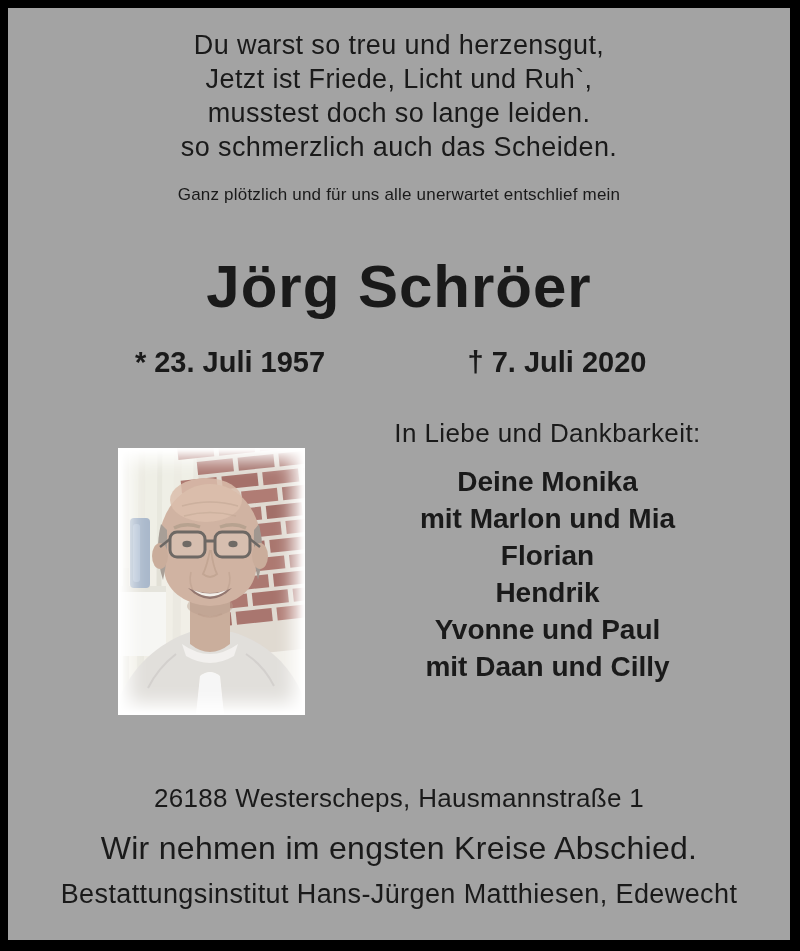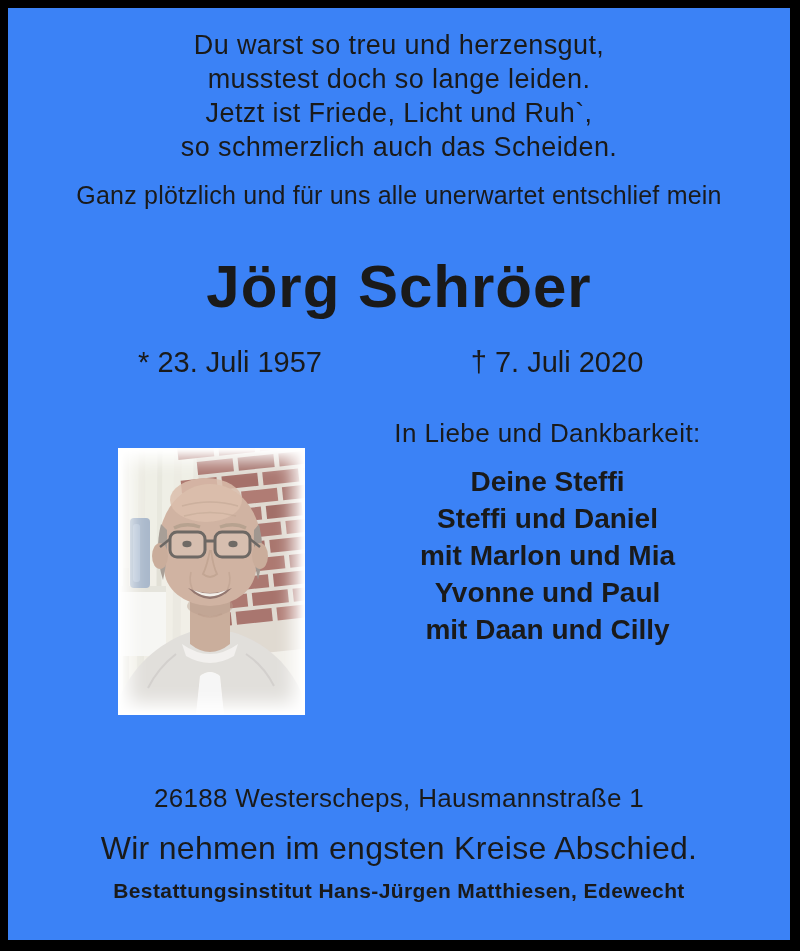--- a/index.html
+++ b/index.html
@@ -3,59 +3,59 @@
 <meta charset="utf-8">
 <style>
   html,body { margin:0; padding:0; background:#000; }
   .sheet {
     position:relative; width:800px; height:951px; background:#000;
     font-family:"Liberation Sans","DejaVu Sans",sans-serif;
     overflow:hidden;
   }
   .inner {
     position:absolute; left:8px; top:8px; right:10px; bottom:11px;
-    background:#3b82f6; color:#1a1a1a;
+    background:#a3a3a3; color:#1a1a1a;
   }
   .abs { position:absolute; left:0; right:0; text-align:center; white-space:nowrap; }
   .poem      { top:20px;  font-size:27px; line-height:34px; letter-spacing:0.4px; }
-  .intro     { top:170px; font-size:25px; line-height:34px; letter-spacing:0.2px; }
+  .intro     { top:170px; font-size:17px; line-height:34px; letter-spacing:0.2px; }
   .name      { top:244px; font-size:60px; line-height:70px; font-weight:bold; letter-spacing:1px; margin:0; }
   .date-birth, .date-death {
     position:absolute; top:338px; transform:translateX(-50%);
-    font-size:29px; font-weight:normal; white-space:nowrap;
+    font-size:29px; font-weight:bold; white-space:nowrap;
   }
   .date-birth { left:222px; }
   .date-death { left:549px; }
   .right-col { position:absolute; left:297px; width:485px; top:409px; text-align:center; }
   .condolence { font-size:26px; line-height:32px; letter-spacing:0.4px; white-space:nowrap; }
   .mourners  { margin-top:14px; font-size:28px; font-weight:bold; line-height:37px; white-space:nowrap; }
   .address   { top:775px; font-size:26px; letter-spacing:0.3px; }
   .farewell  { top:822px; font-size:32px; letter-spacing:0.3px; }
-  .funeral   { top:871px; font-size:21px; letter-spacing:0.4px;font-weight:bold; }
+  .funeral   { top:871px; font-size:27px; letter-spacing:0.4px; }
 
   .photo {
     position:absolute; left:110px; top:440px; width:187px; height:267px;
     background:#eae7de; overflow:hidden;
   }
   .photo svg { display:block; filter: blur(0.5px) saturate(0.82) brightness(1.05) contrast(0.93); }
   .photo::after {
     content:""; position:absolute; inset:0; pointer-events:none;
     box-shadow: inset 0 0 18px 12px #ffffff, inset 0 0 5px 3px #ffffff;
   }
 </style>
 </head>
 <body>
 
 <div class="sheet">
   <div class="inner">
 
     <div class="abs poem">
       <div>Du warst so treu und herzensgut,</div>
+      <div>Jetzt ist Friede, Licht und Ruh`,</div>
       <div>musstest doch so lange leiden.</div>
-      <div>Jetzt ist Friede, Licht und Ruh`,</div>
       <div>so schmerzlich auch das Scheiden.</div>
     </div>
 
     <div class="abs intro">
       <div>Ganz plötzlich und für uns alle unerwartet entschlief mein</div>
     </div>
 
     <h1 class="abs name">Jörg Schröer</h1>
 
     <span class="date-birth">* 23. Juli 1957</span>
@@ -161,23 +161,24 @@
           <path d="M75 142 Q92 155 109 142 Q92 149 75 142 Z" fill="#efe9e0"></path>
           <path d="M80 166 Q92 172 104 166" stroke="#ad8166" stroke-width="1.6" fill="none" opacity="0.5"></path>
         </g>
         <rect width="187" height="267" fill="#ffffff" opacity="0.16"></rect>
       </svg>
     </div>
 
     <div class="right-col">
       <div class="condolence">In Liebe und Dankbarkeit:</div>
       <div class="mourners">
-        <div>Deine Steffi</div>
-        <div>Steffi und Daniel</div>
+        <div>Deine Monika</div>
         <div>mit Marlon und Mia</div>
+        <div>Florian</div>
+        <div>Hendrik</div>
         <div>Yvonne und Paul</div>
         <div>mit Daan und Cilly</div>
       </div>
     </div>
 
     <div class="abs address">26188 Westerscheps, Hausmannstraße 1</div>
     <div class="abs farewell">Wir nehmen im engsten Kreise Abschied.</div>
     <div class="abs funeral">Bestattungsinstitut Hans-Jürgen Matthiesen, Edewecht</div>
 
   </div>

